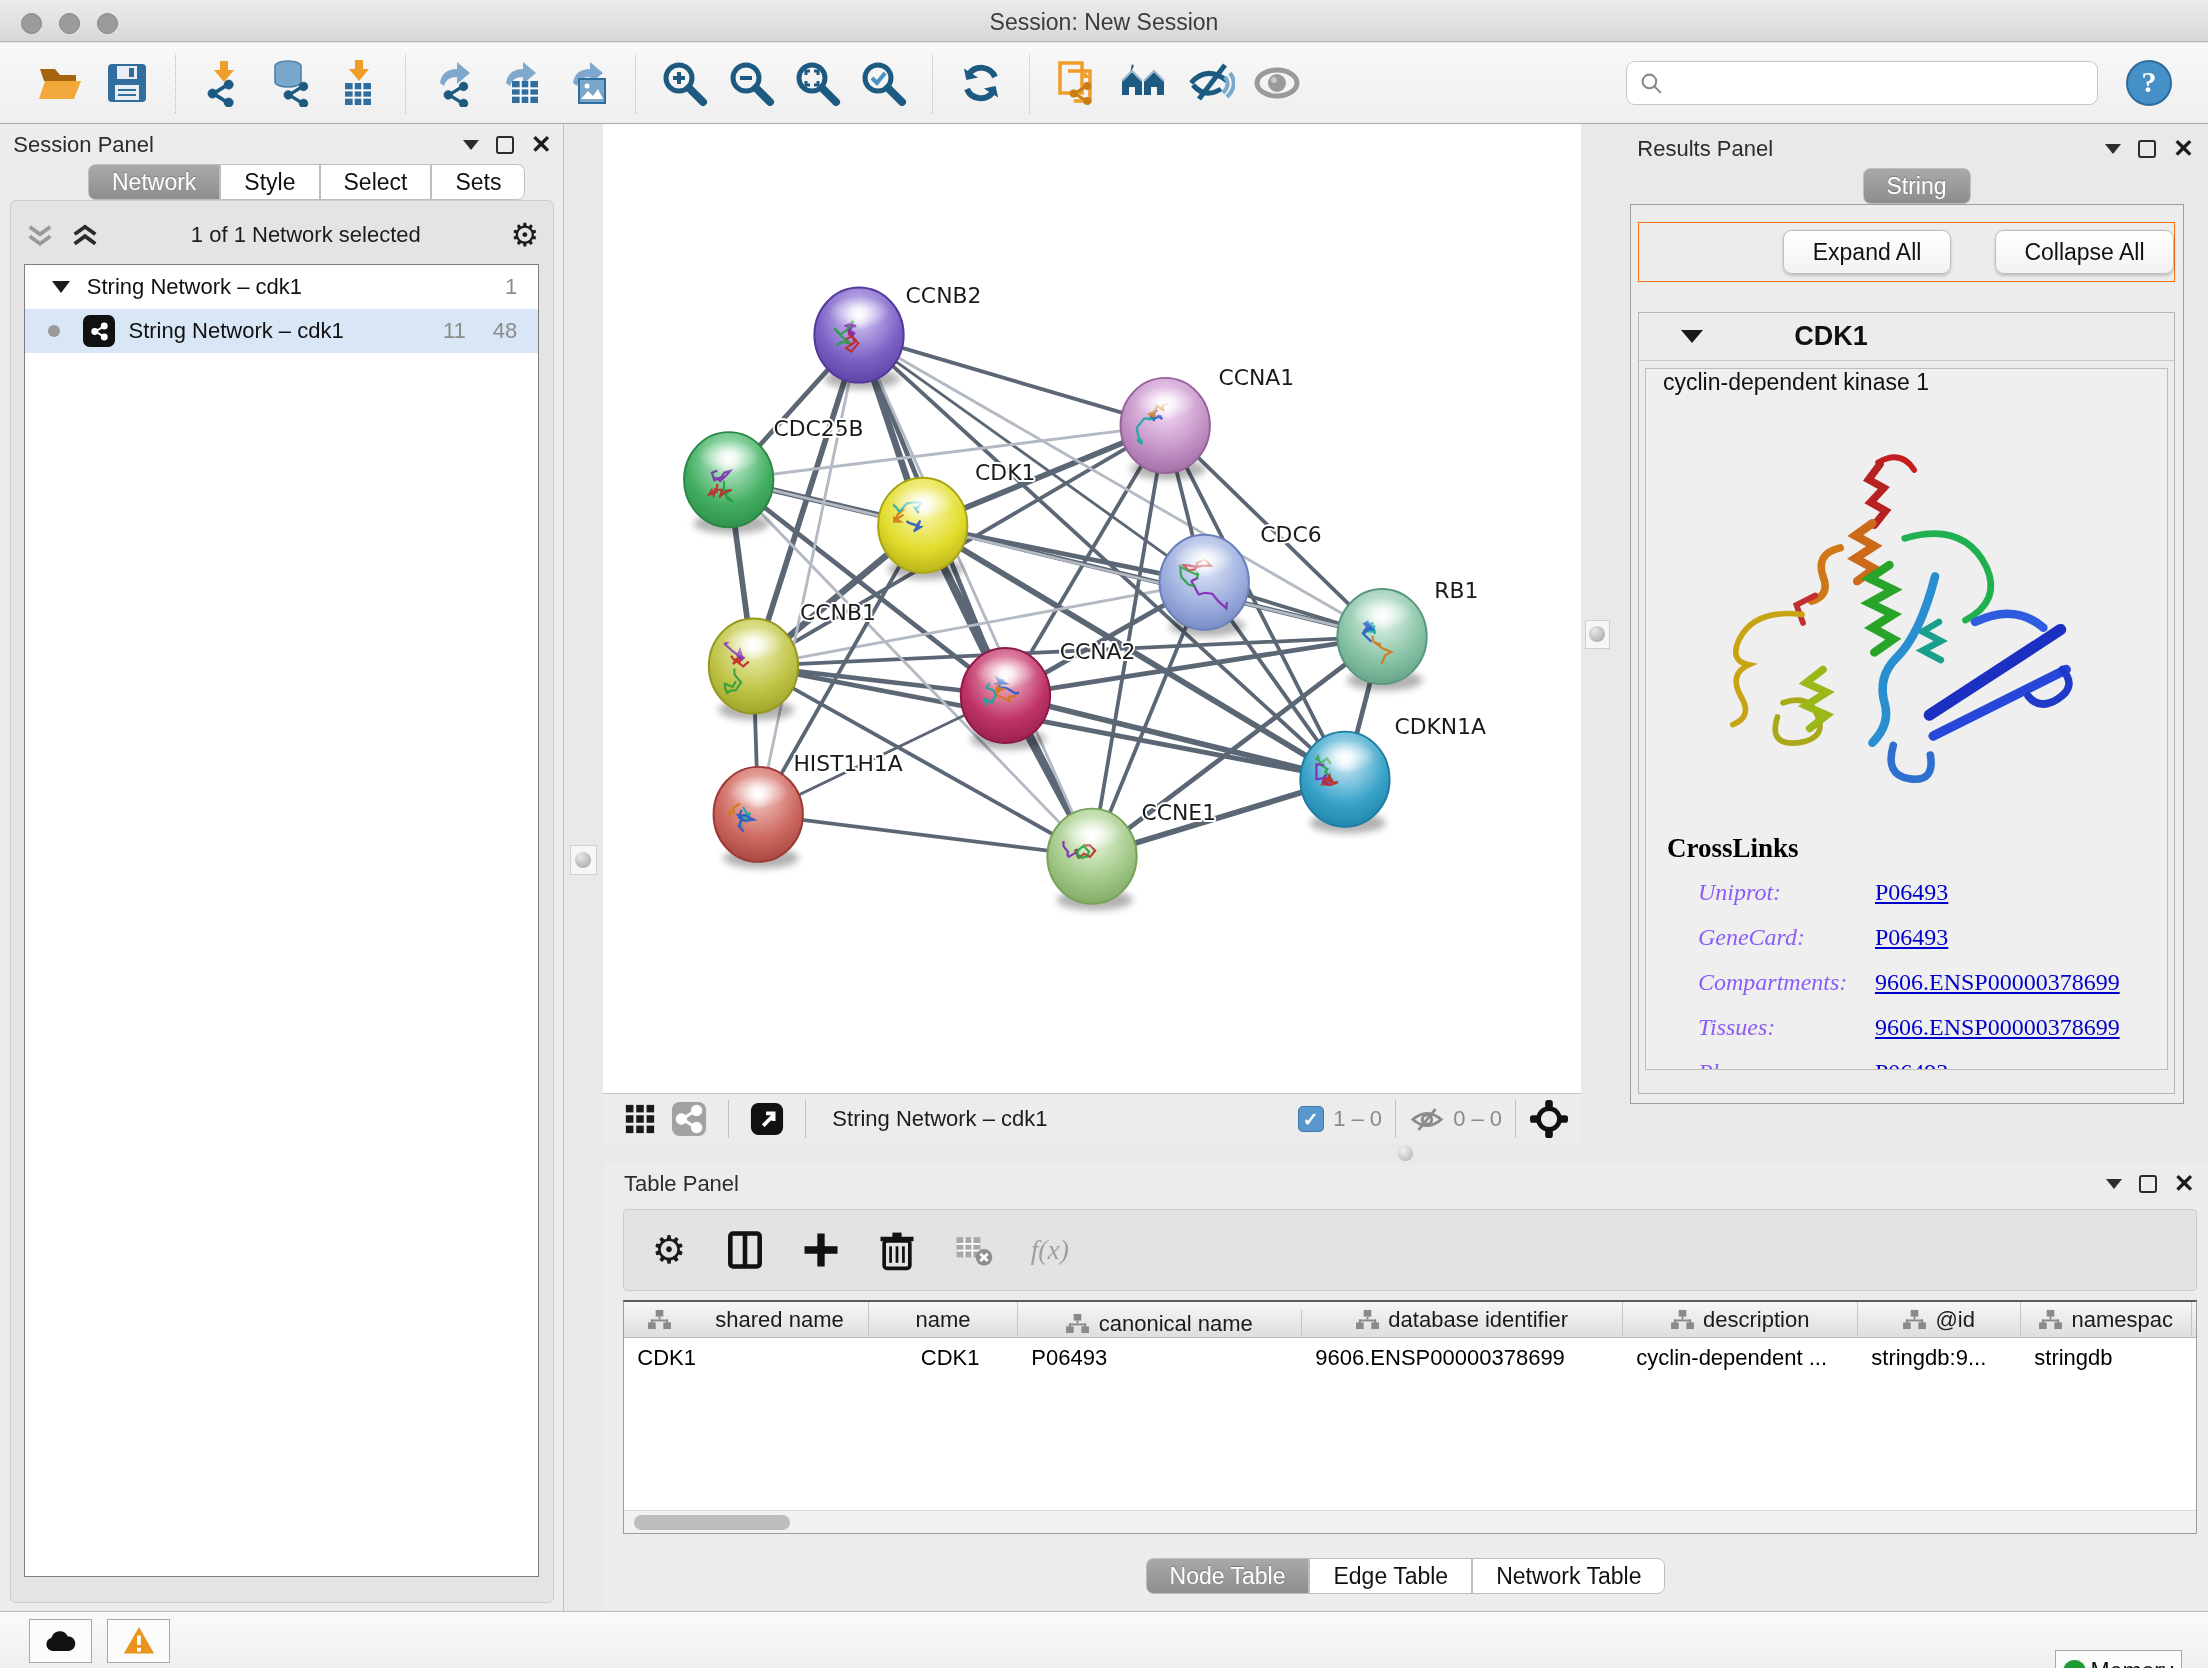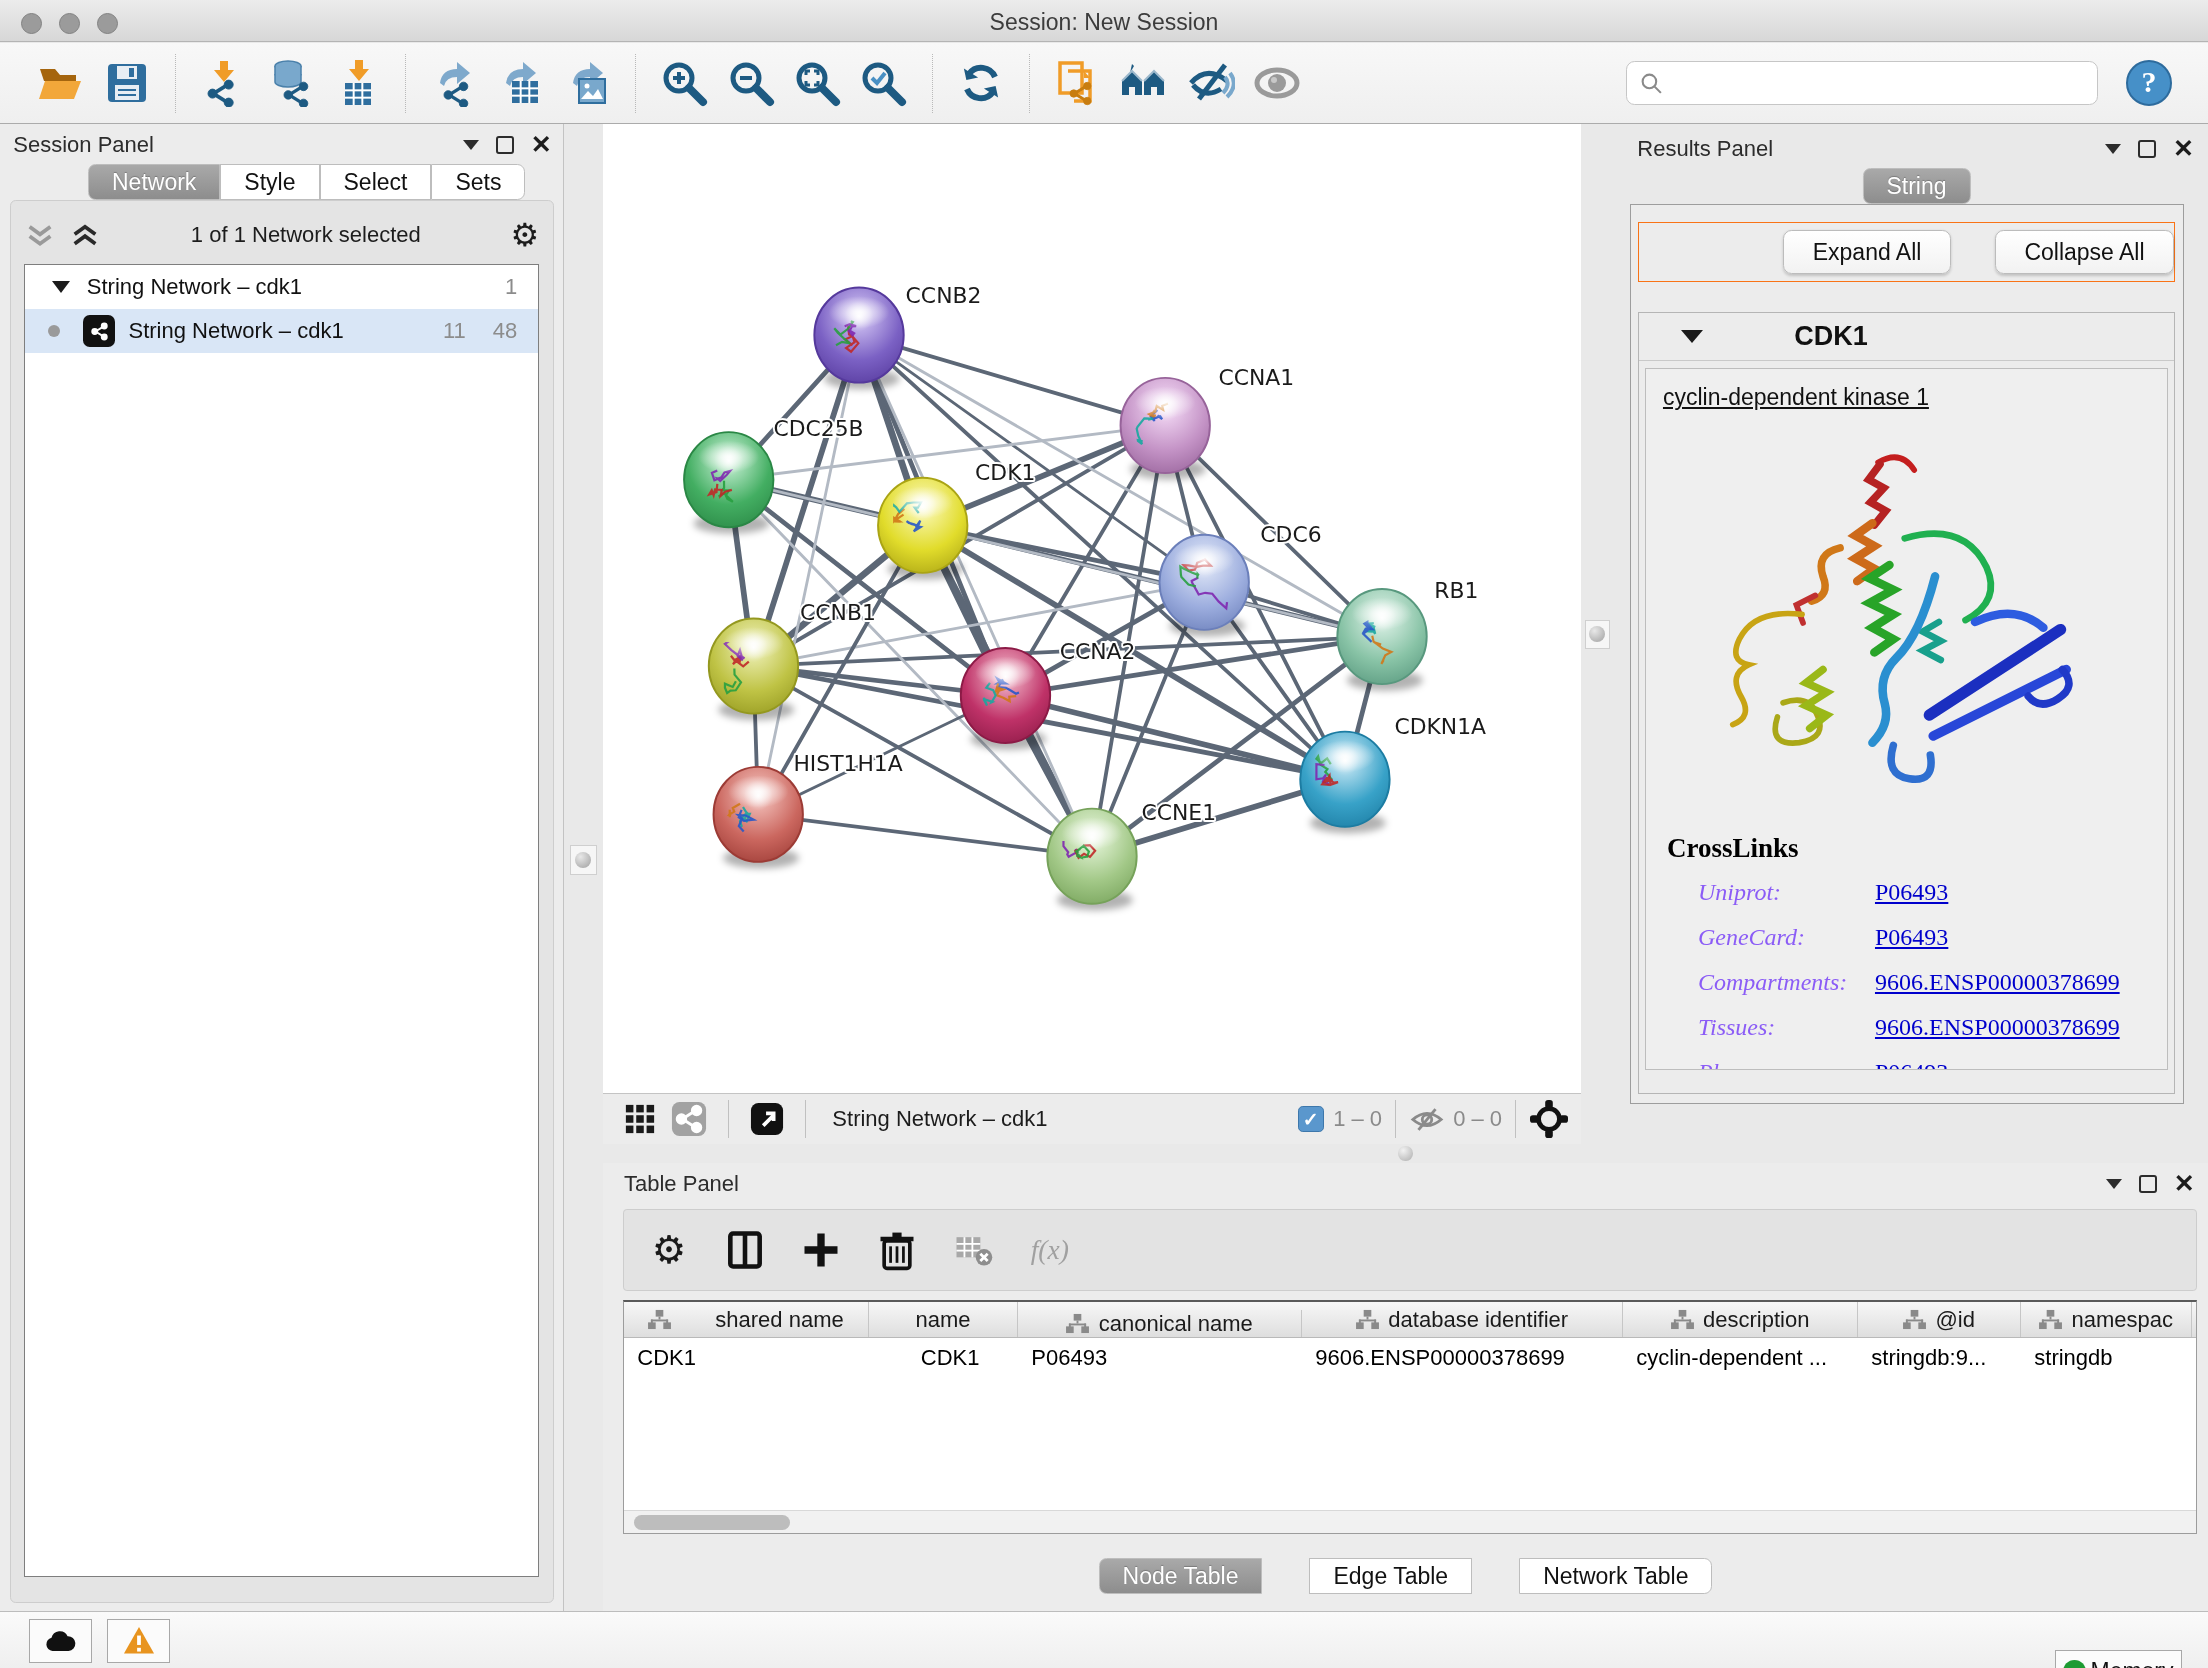--- a/index.html
+++ b/index.html
@@ -69,41 +69,41 @@
   #rp-head{position:absolute;left:13.3px;top:7.6px;right:15px;display:flex;align-items:center;}
   #rp-tab{position:absolute;left:50%;transform:translateX(-50%);top:40px;border-radius:7.6px;}
   #rp-box{position:absolute;left:5.7px;top:76px;width:554px;height:900px;background:#ececec;border:1px solid #9d9d9d;}
   #rp-expbox{position:absolute;left:7.6px;top:17px;right:7.6px;height:60px;background:#ececec;border:1px solid #f97316;display:flex;align-items:center;justify-content:flex-end;gap:44px;}
   .rp-btn{height:44px;padding:0 28.5px;background:linear-gradient(#ffffff,#f2f2f2);border:1px solid #bcbcbc;border-radius:8.6px;font-size:23px;color:#111;box-shadow:0 1.9px 2.9px rgba(0,0,0,.18);display:flex;align-items:center;}
   #rp-gene-box{position:absolute;left:7.6px;top:107px;right:7.6px;height:782px;background:#ececec;border:1px solid #b5b5b5;}
   #rp-gene-head{height:48px;display:flex;align-items:center;border-bottom:1px solid #c9c9c9;}
   #rp-gene-head .tri{width:0;height:0;border-left:11.4px solid transparent;border-right:11.4px solid transparent;border-top:13.3px solid #1a1a1a;margin-left:42px;}
   #rp-gene-name{font-size:27px;font-weight:bold;color:#111;margin-left:91px;}
   #rp-content{position:absolute;left:5.7px;top:55px;right:5.7px;bottom:23px;background:#efefef;border:1px solid #bdbdbd;overflow:hidden;}
-  #rp-desc{font-size:23px;color:#111;margin:15px 0 0 17px;text-decoration:underline;}
+  #rp-desc{font-size:23px;color:#111;margin:0 0 0 17px;}
   #protein-img{position:absolute;left:44px;top:63px;}
   #crosslinks{position:absolute;left:21px;top:464px;right:9.5px;font-family:"Liberation Serif",serif;}
   #crosslinks h3{font-size:27px;margin:0 0 15px 0;color:#000;}
   .cl-row{display:flex;font-size:24px;margin-bottom:18px;}
   .cl-label{width:177px;color:#8b5cf6;margin-left:31px;font-style:italic;}
   .cl-value{color:#0000cc;text-decoration:underline;}
 
   
   #table-panel{left:603px;top:1163px;width:1605px;height:448px;background:#ececec;}
   #tp-head{position:absolute;left:21px;top:7.6px;right:13.3px;display:flex;align-items:center;}
   #tp-toolbox{position:absolute;left:20px;top:46px;right:11.4px;height:82px;background:#e3e3e3;border:1px solid #cdcdcd;border-radius:3.8px;display:flex;align-items:center;padding-left:23px;gap:32px;}
   .tp-ic{display:flex;align-items:center;justify-content:center;}
   #tp-table{position:absolute;left:20px;top:137px;right:11.4px;height:234px;background:#fff;border:1px solid #9c9c9c;border-top:2.9px solid #5a5a5a;}
   #tp-cols{display:flex;height:36px;background:linear-gradient(#f7f7f7,#dedede);border-bottom:1px solid #b9b9b9;}
   .tp-col{display:flex;align-items:center;justify-content:center;font-size:22px;color:#1a1a1a;border-right:1px solid #c6c6c6;gap:9.5px;overflow:hidden;white-space:nowrap;}
   #tp-row{display:flex;height:40px;align-items:center;font-size:22px;color:#000;}
   .tp-cell{padding-left:13.3px;overflow:hidden;white-space:nowrap;}
   #tp-scroll{position:absolute;left:0;right:0;bottom:0;height:23px;background:#f1f1f1;border-top:1px solid #d8d8d8;}
   #tp-thumb{position:absolute;left:9.5px;top:3.8px;width:156px;height:15px;border-radius:7.6px;background:#bdbdbd;}
-  #tp-tabs{position:absolute;left:0;right:0;bottom:17px;display:flex;justify-content:center;gap:47px;}
+  #tp-tabs{position:absolute;left:0;right:0;bottom:17px;display:flex;justify-content:center;}
 
   
   #status-bar{left:0;top:1611px;width:2208px;height:57px;background:linear-gradient(#fafafa,#efefef);border-top:1px solid #bcbcbc;}
   .sb-btn{position:absolute;top:6.7px;height:44px;background:#fbfbfb;border:1.9px solid #a8a8a8;display:flex;align-items:center;justify-content:center;}
   #memory-btn{right:26px;width:127px;gap:4px;font-size:23px;color:#111;margin-top:31px;}
   #memory-dot{width:23px;height:23px;border-radius:50%;background:#1e9b33;}
 
   text.nlabel{font-family:"DejaVu Sans",sans-serif;font-size:23px;fill:#1a1a1a;paint-order:stroke;stroke:#ffffff;stroke-width:4px;stroke-linejoin:round;}
 </style>
 </head>

